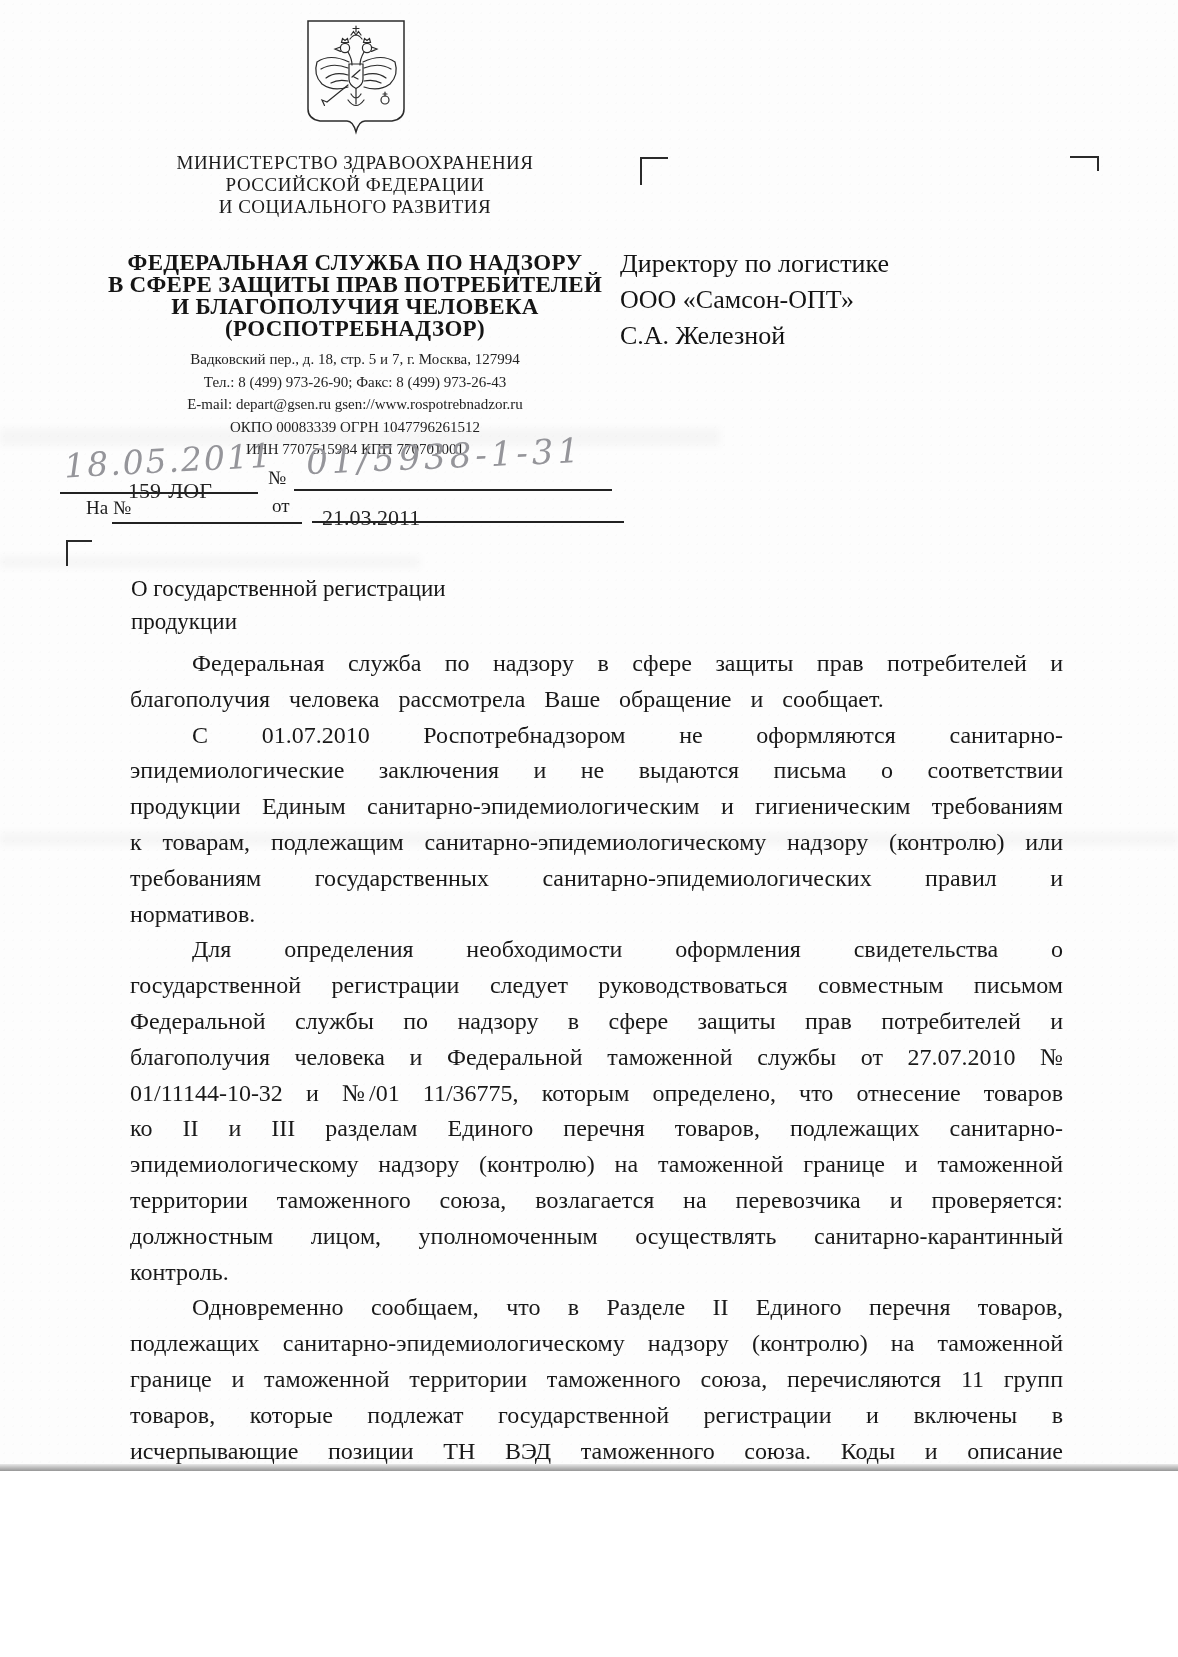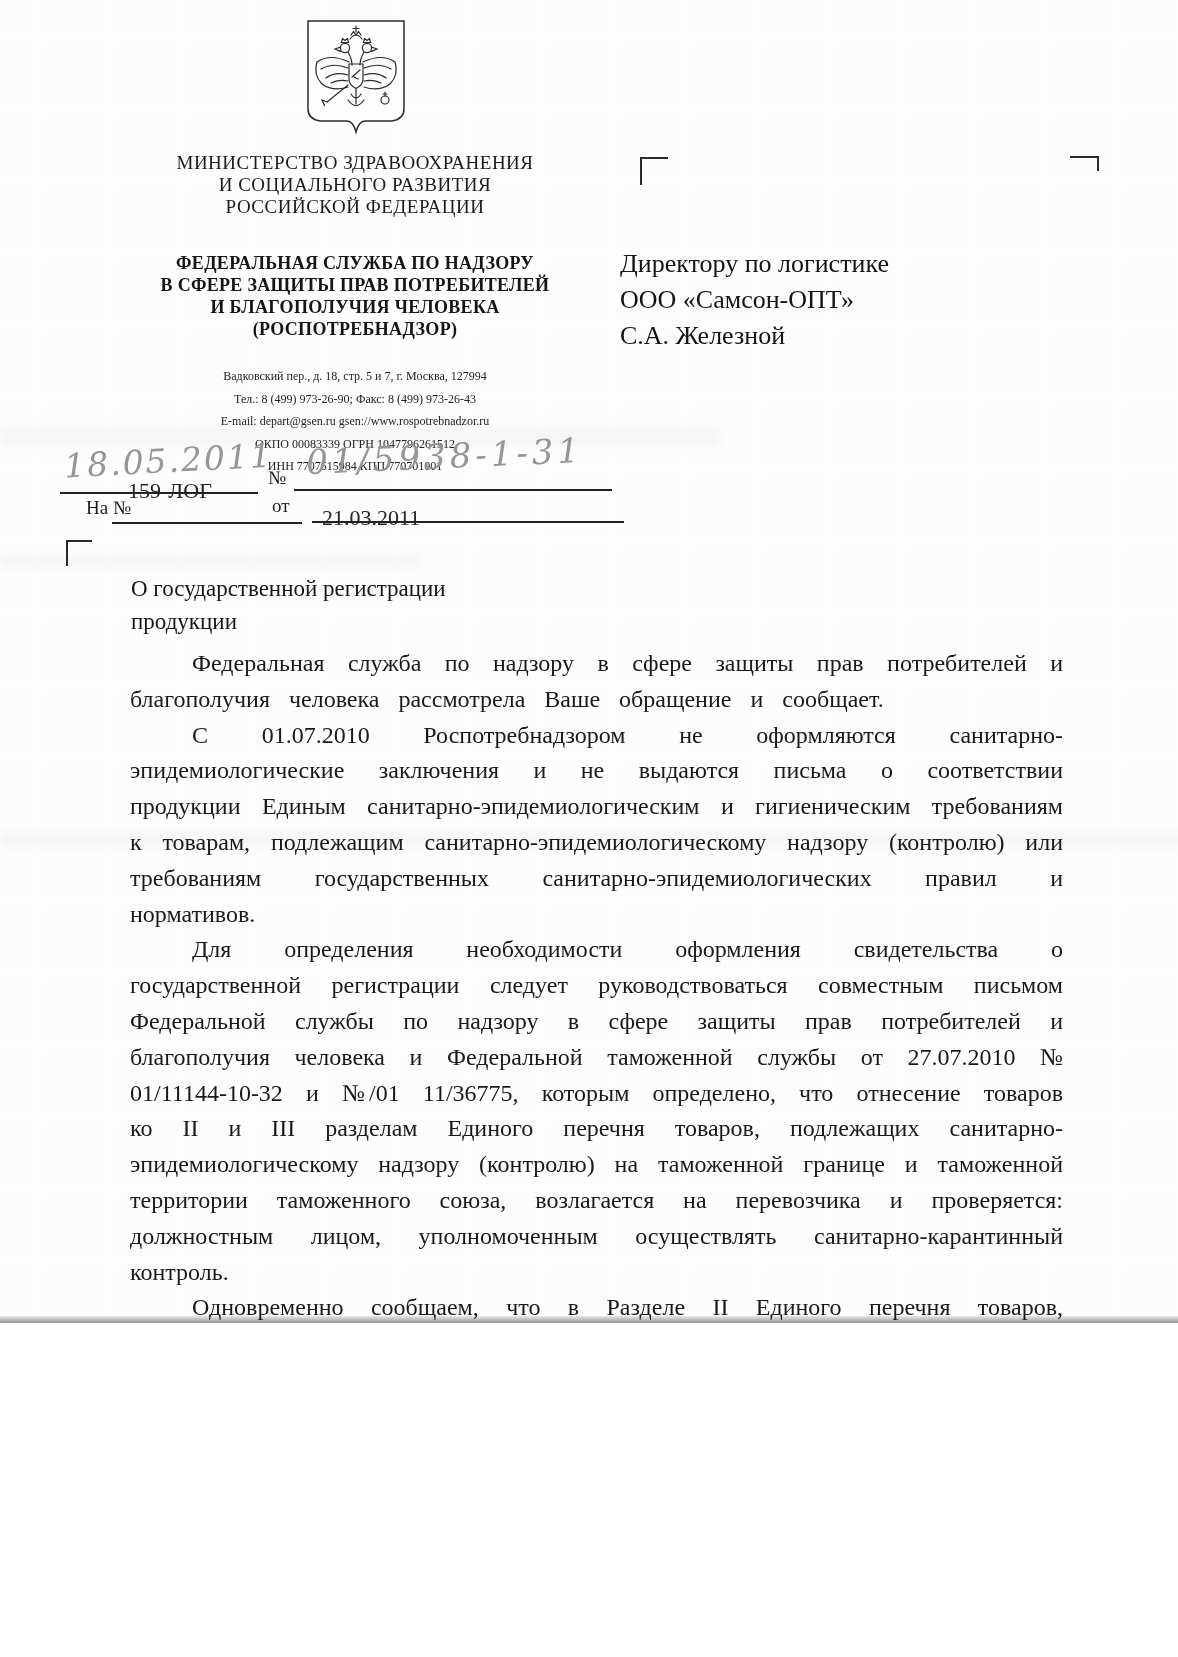--- a/index.html
+++ b/index.html
@@ -1,29 +1,29 @@
 <!DOCTYPE html>
 <html lang="ru"><head>
 <meta charset="utf-8">
 <style>
   html,body{margin:0;padding:0;background:#ffffff;}
   .page{
-    position:relative;width:1178px;height:1323px;overflow:hidden;
+    position:relative;width:1178px;height:1471px;overflow:hidden;
     background:#fdfdfd;
     background-image:radial-gradient(rgba(0,0,0,0.013) 1px, transparent 1px);
     background-size:9px 9px;
     font-family:"Liberation Serif", serif;color:#1a1a1a;
   }
   .abs{position:absolute;}
   
   .emblem{left:302px;top:16px;width:108px;height:122px;}
   .lh-col{left:85px;width:540px;text-align:center;}
   .ministry{top:152px;font-size:19px;line-height:22px;letter-spacing:.5px;color:#1c1c1c;}
-  .agency{top:252px;font-size:18px;line-height:22px;font-weight:bold;letter-spacing:.3px;color:#151515;}
-  .contact{top:365px;font-size:12px;line-height:22.5px;color:#222;}
+  .agency{top:252px;font-size:23px;line-height:22px;font-weight:bold;letter-spacing:.3px;color:#151515;}
+  .contact{top:348px;font-size:15px;line-height:22.5px;color:#222;}
   
   .hand{font-family:"DejaVu Serif", serif;font-style:italic;color:#95959a;white-space:nowrap;}
   .hand-date{left:64px;top:441px;font-size:33px;letter-spacing:2px;transform:rotate(-3deg);}
   .hand-num{left:306px;top:436px;font-size:34px;letter-spacing:4px;transform:rotate(-2.5deg);}
   .rule{position:absolute;background:#222;height:2px;}
   .lbl{font-size:19px;color:#1d1d1d;}
   .typed{font-size:22px;color:#242424;white-space:nowrap;}
   
   .recipient{left:620px;top:246px;font-size:26px;line-height:36px;color:#141414;}
   
@@ -81,22 +81,22 @@
       <path d="M50 60 l8 -7 M52 60 l4 2"></path>
       <path d="M54 72 v15 M49 77 q5 8 10 0 M46 83 q8 11 16 0"></path>
       <path d="M46 68 L25 85 M25 85 l-5 -2 2.5 5.5"></path>
       <circle cx="83" cy="83" r="4"></circle>
       <path d="M83 79 v-4 M81 77 h4"></path>
     </g>
   </svg>
 
   <div class="abs lh-col ministry">
     <div>МИНИСТЕРСТВО ЗДРАВООХРАНЕНИЯ</div>
+    <div>РОССИЙСКОЙ ФЕДЕРАЦИИ</div>
     <div>И СОЦИАЛЬНОГО РАЗВИТИЯ</div>
-    <div>РОССИЙСКОЙ ФЕДЕРАЦИИ</div>
   </div>
 
   <div class="abs lh-col agency">
     <div>ФЕДЕРАЛЬНАЯ СЛУЖБА ПО НАДЗОРУ</div>
     <div>В СФЕРЕ ЗАЩИТЫ ПРАВ ПОТРЕБИТЕЛЕЙ</div>
     <div>И БЛАГОПОЛУЧИЯ ЧЕЛОВЕКА</div>
     <div>(РОСПОТРЕБНАДЗОР)</div>
   </div>
 
   <div class="abs lh-col contact">

